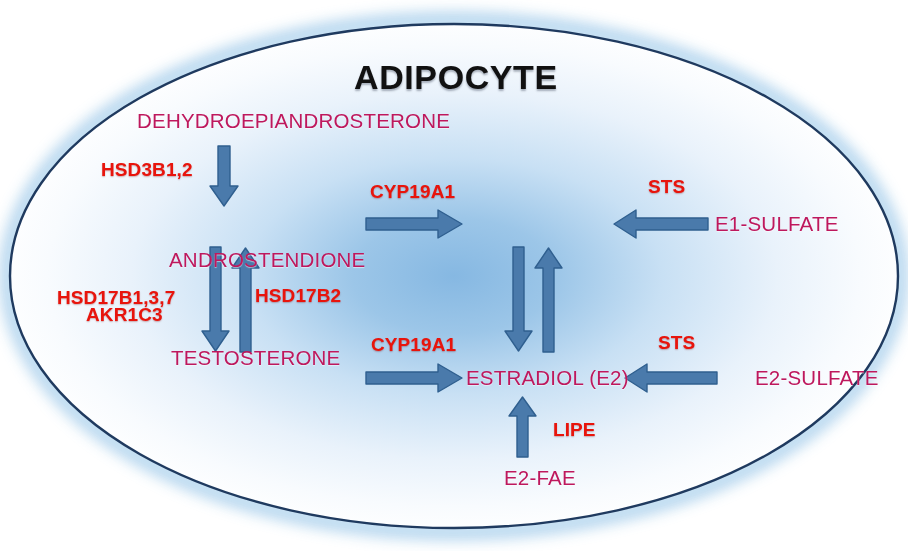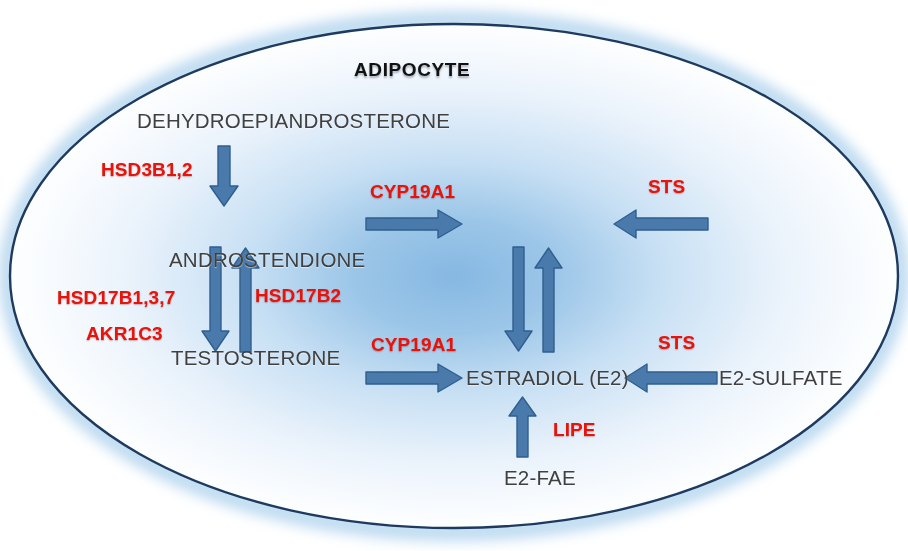--- a/index.html
+++ b/index.html
@@ -25,36 +25,36 @@
     height: 551px;
   }
 
   
   .lbl {
     position: absolute;
     white-space: nowrap;
     line-height: 1;
   }
   .metabolite {
-    color: #404040;
+    color: #be185d;
     font-size: 20.5px;
     font-weight: 400;
     letter-spacing: 0.2px;
     text-shadow: 0 1px 1px rgba(255,255,255,0.55);
   }
   .enzyme {
     color: #e8140c;
     font-size: 19px;
     font-weight: bold;
     letter-spacing: 0.1px;
     text-shadow: 0 1px 1.5px rgba(120,0,0,0.30);
   }
   #cell-title {
     color: #111111;
-    font-size: 19px;
+    font-size: 34px;
     font-weight: bold;
     letter-spacing: 0.6px;
     text-shadow: 0 2px 2px rgba(60,70,90,0.40);
   }
 
   
   .arrow {
     position: absolute;
   }
   .arrow svg { display:block; overflow: visible; }
@@ -152,38 +152,39 @@
     </svg>
   </div>
 
   <div class="lbl" id="cell-title" style="left:354px; top:60px;">ADIPOCYTE</div>
 
   <div class="lbl metabolite" style="left:137px; top:111px;">DEHYDROEPIANDROSTERONE</div>
 
   <div class="lbl metabolite" style="left:169px; top:214px;margin-top:36px;">ANDROSTENDIONE</div>
 
 
+  <div class="lbl metabolite" style="left:715px; top:214px;">E1-SULFATE</div>
 
   <div class="lbl metabolite" style="left:171px; top:348px;">TESTOSTERONE</div>
 
   <div class="lbl metabolite" style="left:466px; top:368px;text-align:right;">ESTRADIOL (E2)</div>
 
-  <div class="lbl metabolite" style="left:719px; top:368px;">E2-SULFATE</div>
+  <div class="lbl metabolite" style="left:719px; top:368px;padding-left:36px;">E2-SULFATE</div>
 
   <div class="lbl metabolite" style="left:504px; top:468px;">E2-FAE</div>
 
   <div class="lbl enzyme" style="left:101px; top:160px;">HSD3B1,2</div>
 
   <div class="lbl enzyme" style="left:370px; top:182px;">CYP19A1</div>
 
   <div class="lbl enzyme" style="left:648px; top:177px;">STS</div>
 
   <div class="lbl enzyme" style="left:57px; top:279px;margin-top:9px;">HSD17B1,3,7</div>
 
-  <div class="lbl enzyme" style="left:86px; top:305px;margin-top:19px;">AKR1C3</div>
+  <div class="lbl enzyme" style="left:86px; top:305px;">AKR1C3</div>
 
   <div class="lbl enzyme" style="left:255px; top:286px;">HSD17B2</div>
 
 
   <div class="lbl enzyme" style="left:371px; top:335px;">CYP19A1</div>
 
   <div class="lbl enzyme" style="left:658px; top:333px;">STS</div>
 
   <div class="lbl enzyme" style="left:553px; top:420px;">LIPE</div>
 

